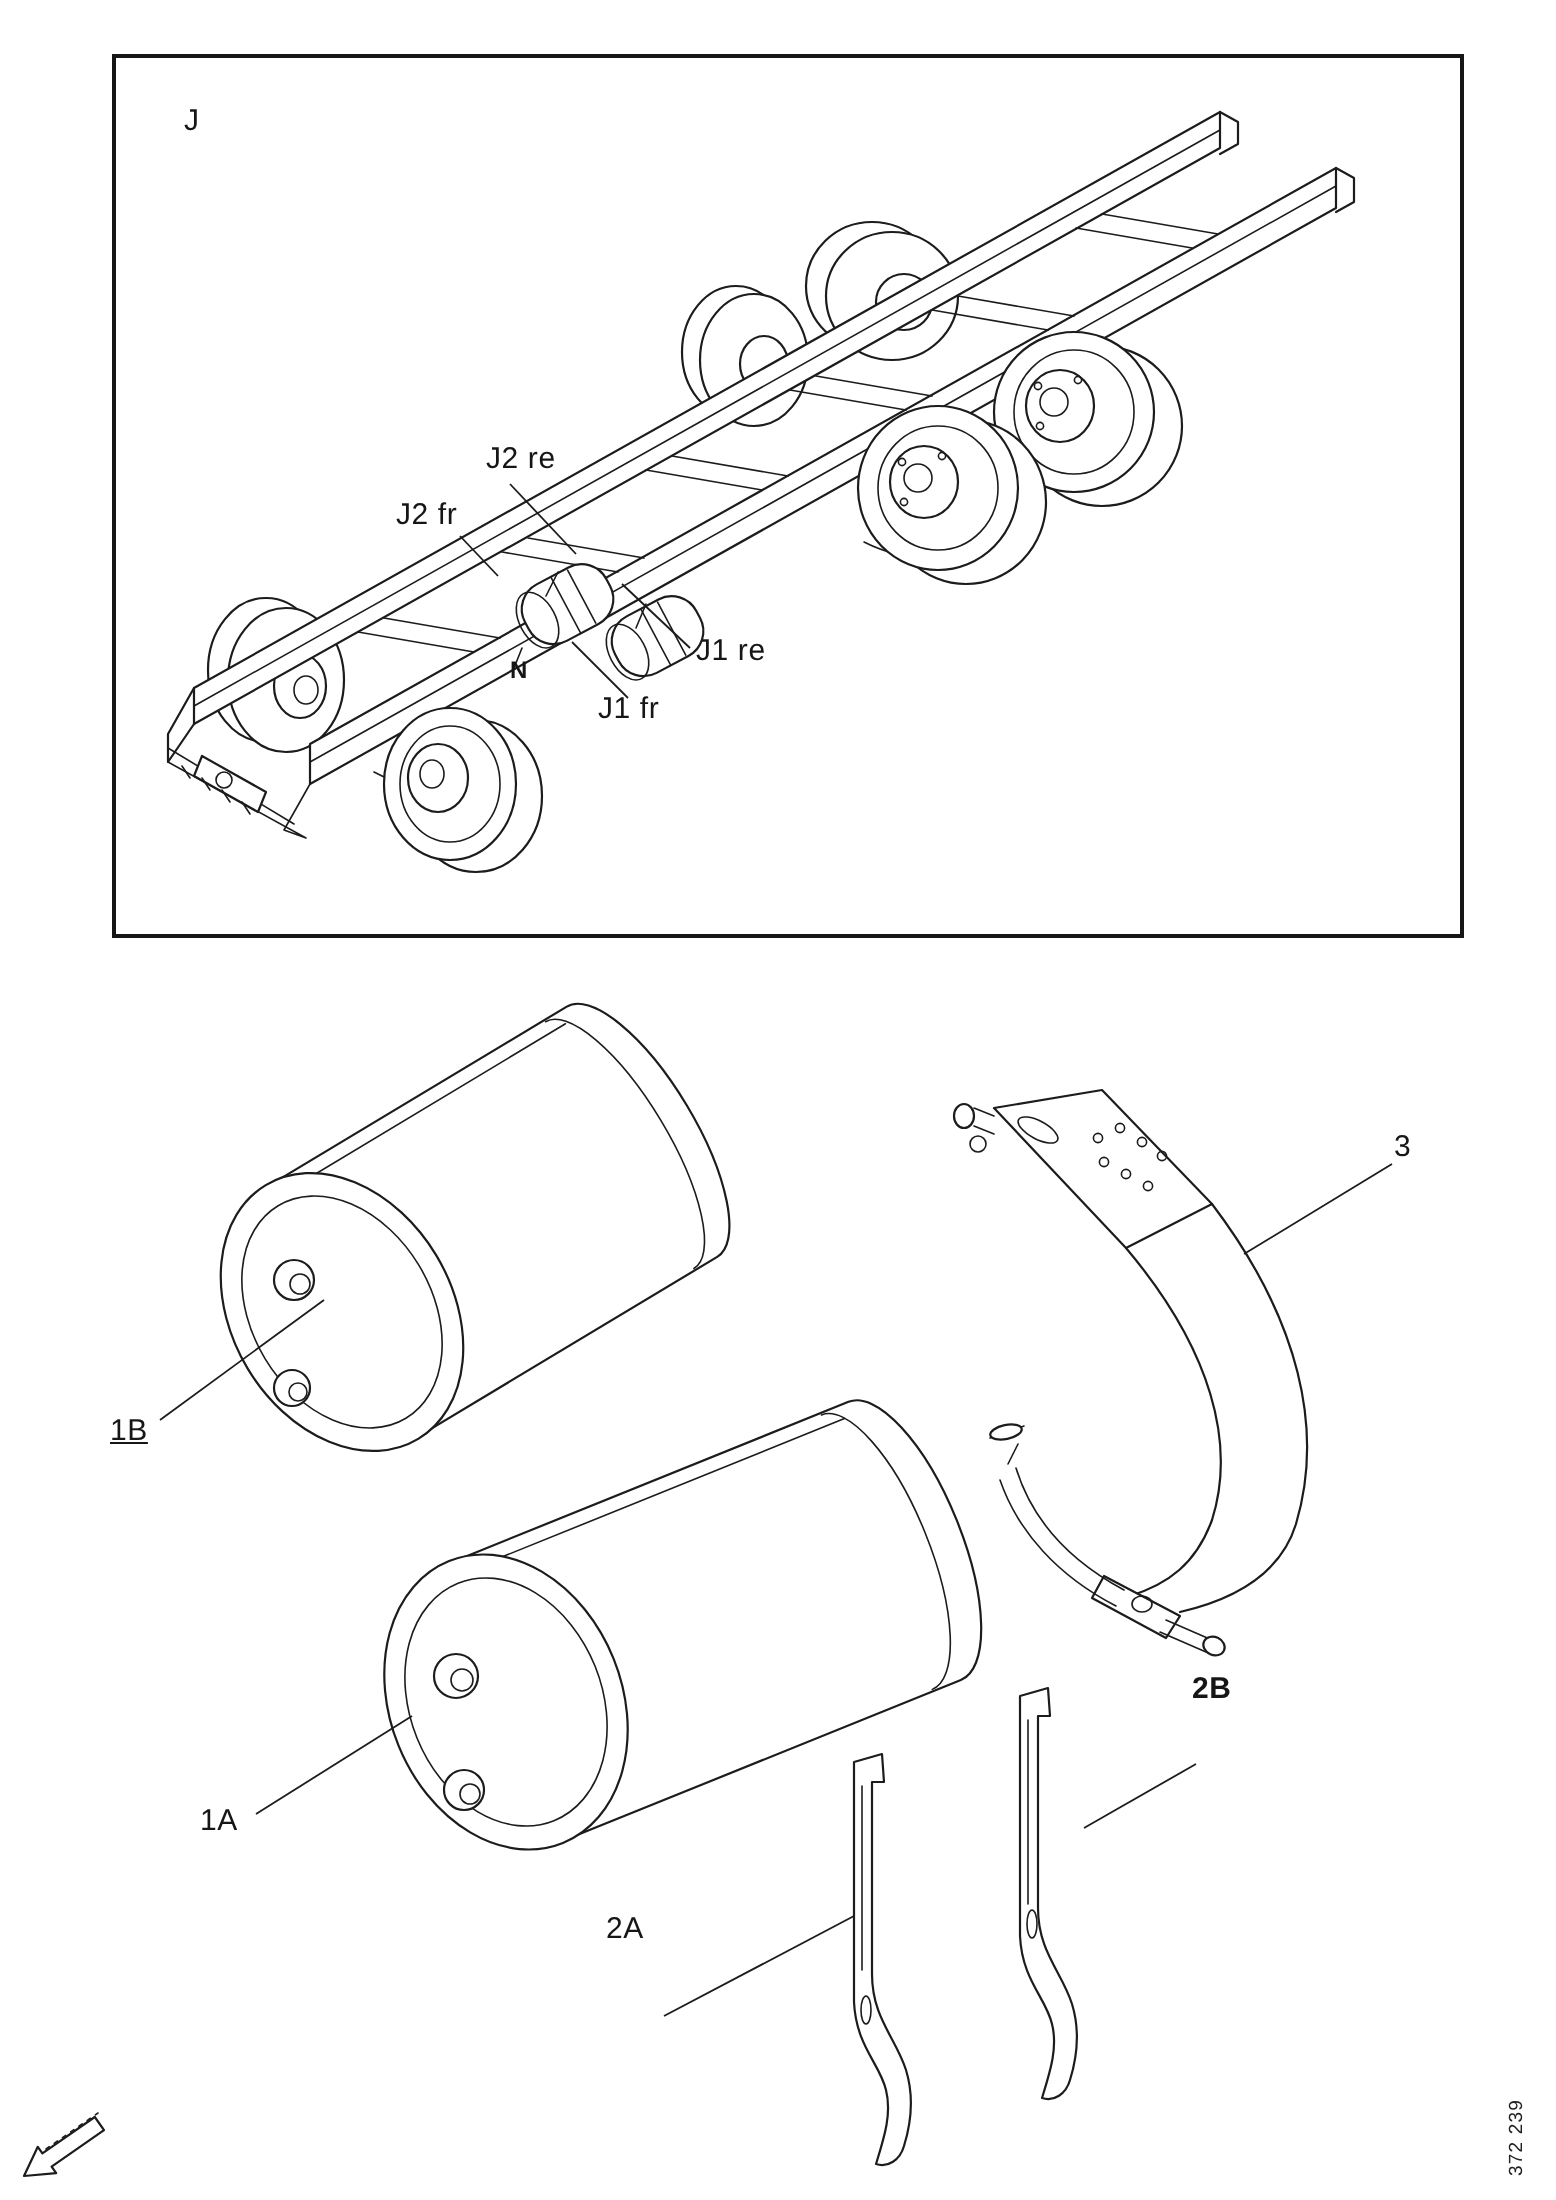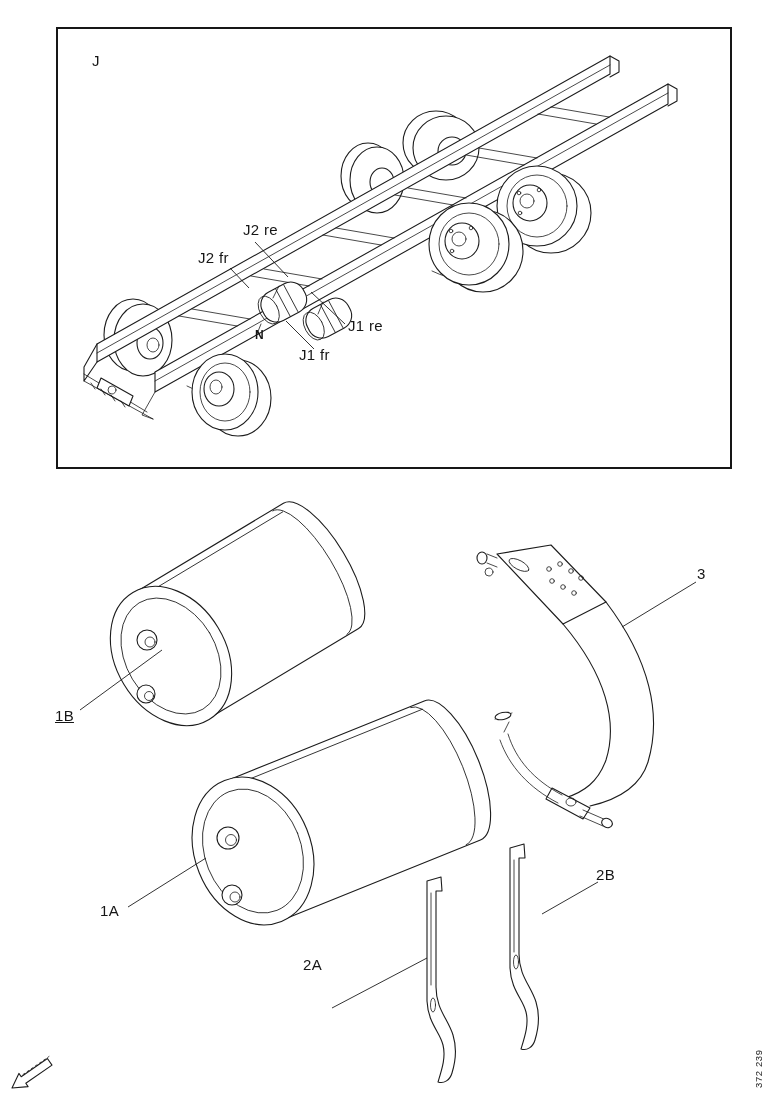--- a/index.html
+++ b/index.html
@@ -208,21 +208,21 @@
       <line class="leader" x1="128" y1="437" x2="206" y2="388"></line>
       <line class="leader" x1="332" y1="538" x2="427" y2="488"></line>
       <line class="leader" x1="598" y1="412" x2="542" y2="444"></line>
       <line class="leader" x1="622" y1="157" x2="696" y2="112"></line>
     </g>
   </svg>
 
   <div class="lbl" style="left:55px;top:707px;text-decoration:underline;">1B</div>
   <div class="lbl" style="left:100px;top:902px;">1A</div>
   <div class="lbl" style="left:303px;top:956px;">2A</div>
-  <div class="lbl" style="left:596px;top:866px;">2B</div>
+  <div class="lbl" style="left:596px;top:836px;font-weight:bold;">2B</div>
   <div class="lbl" style="left:697px;top:565px;">3</div>
 
   <svg style="left:8px;top:1050px;" width="70" height="45" viewBox="0 0 70 45">
     <path class="inkw" d="M 4,38 L 20.1,36.6 L 17.8,33.3 L 44,15.1 L 39.4,8.5 L 13.2,26.7 L 10.9,23.4 Z"></path>
     <line class="ink thin" x1="15" y1="24.5" x2="41" y2="6.5" stroke-dasharray="2 3"></line>
   </svg>
 
   <div id="drawnum">372 239</div>
 
 </div>

